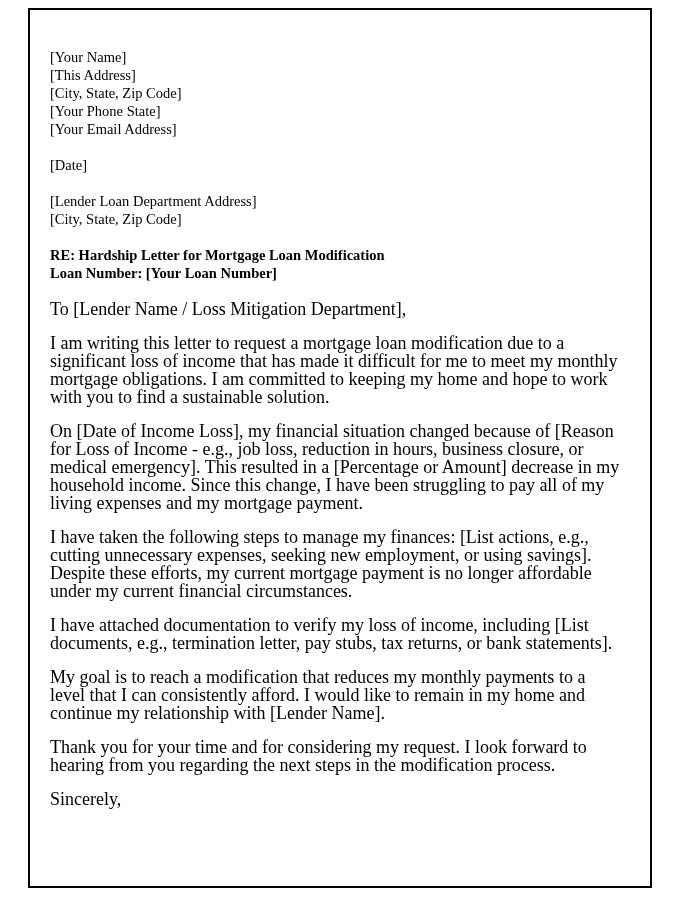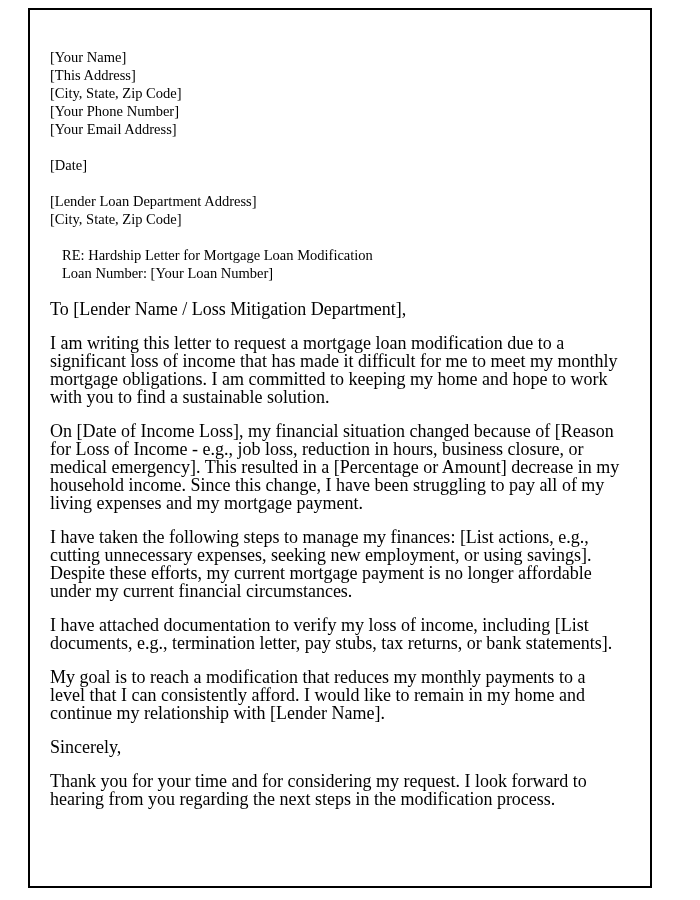--- a/index.html
+++ b/index.html
@@ -33,34 +33,33 @@
   }
   .block {
     margin: 0 0 18px 0;
   }
   .para {
     font-size: 18px;
     line-height: 18px;
     margin: 0 0 16px 0;
   }
   .bold {
-    font-weight: normal;
-    margin-left: 12px;
+    font-weight: bold;
   }
 </style>
 </head>
 <body>
 
 <div class="page">
 
   <div class="block">
     <p class="line">[Your Name]</p>
     <p class="line">[This Address]</p>
     <p class="line">[City, State, Zip Code]</p>
-    <p class="line">[Your Phone Number]</p>
+    <p class="line">[Your Phone State]</p>
     <p class="line">[Your Email Address]</p>
   </div>
 
   <div class="block">
     <p class="line">[Date]</p>
   </div>
 
   <div class="block">
     <p class="line">[Lender Loan Department Address]</p>
     <p class="line">[City, State, Zip Code]</p>
@@ -71,17 +70,17 @@
     <p class="line bold">Loan Number: [Your Loan Number]</p>
   </div>
 
   <p class="para">To [Lender Name / Loss Mitigation Department],</p>
 
   <p class="para">I am writing this letter to request a mortgage loan modification due to a significant loss of income that has made it difficult for me to meet my monthly mortgage obligations. I am committed to keeping my home and hope to work with you to find a sustainable solution.</p>
   <p class="para">On [Date of Income Loss], my financial situation changed because of [Reason for Loss of Income - e.g., job loss, reduction in hours, business closure, or medical emergency]. This resulted in a [Percentage or Amount] decrease in my household income. Since this change, I have been struggling to pay all of my living expenses and my mortgage payment.</p>
   <p class="para">I have taken the following steps to manage my finances: [List actions, e.g., cutting unnecessary expenses, seeking new employment, or using savings]. Despite these efforts, my current mortgage payment is no longer affordable under my current financial circumstances.</p>
   <p class="para">I have attached documentation to verify my loss of income, including [List documents, e.g., termination letter, pay stubs, tax returns, or bank statements].</p>
   <p class="para">My goal is to reach a modification that reduces my monthly payments to a level that I can consistently afford. I would like to remain in my home and continue my relationship with [Lender Name].</p>
+  <p class="para">Thank you for your time and for considering my request. I look forward to hearing from you regarding the next steps in the modification process.</p>
+
   <p class="para">Sincerely,</p>
-
-  <p class="para">Thank you for your time and for considering my request. I look forward to hearing from you regarding the next steps in the modification process.</p>
 
 </div>
 
 </body></html>

